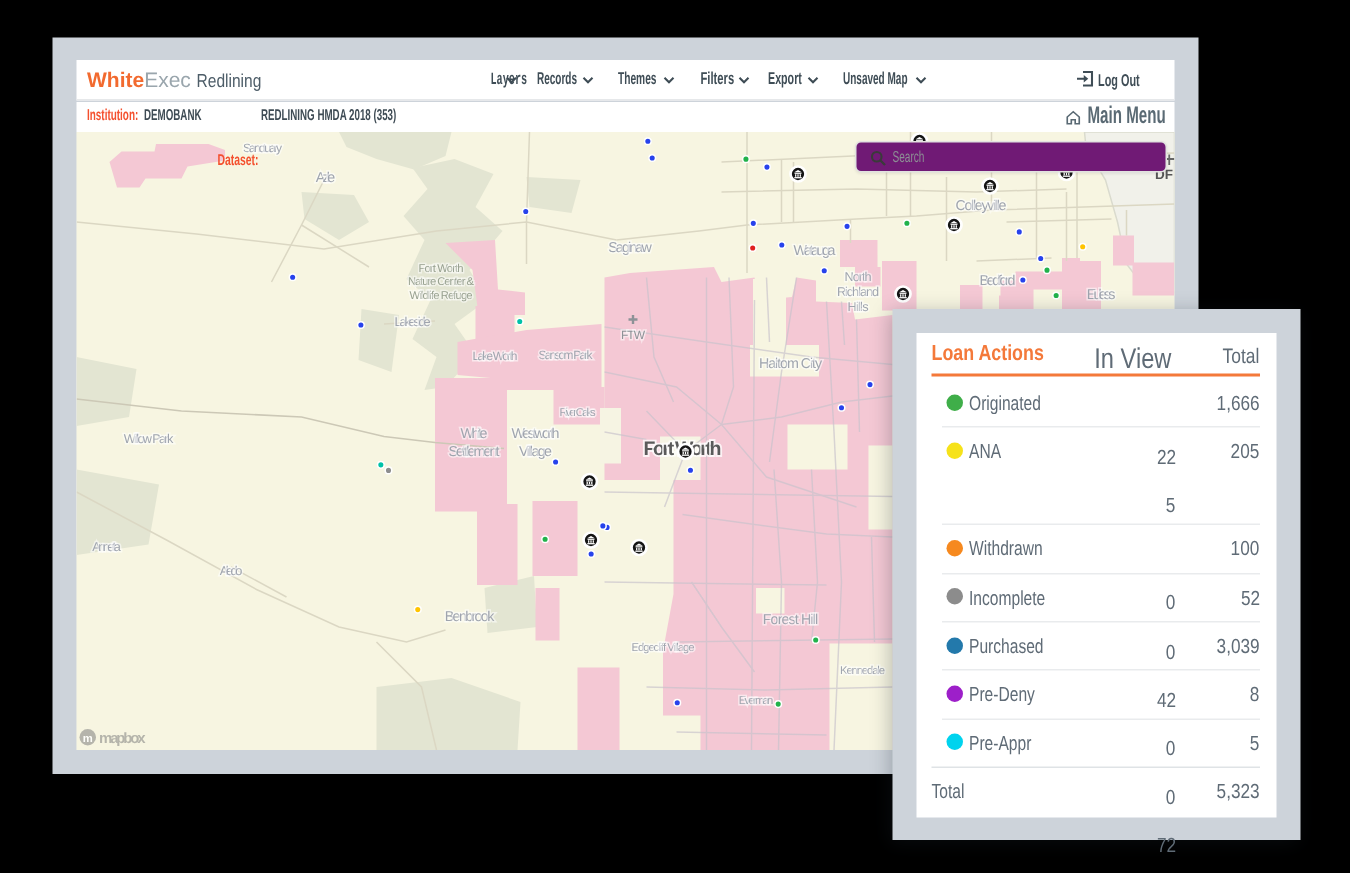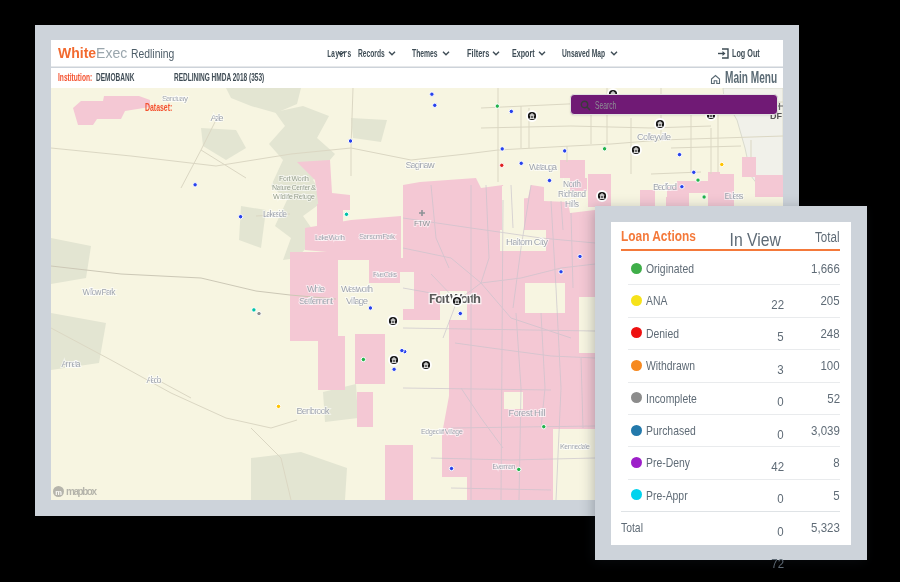--- a/index.html
+++ b/index.html
@@ -356,26 +356,20 @@
         <span class="lbl"><span class="cx">Originated</span></span>
         <span class="v1"><span class="cxr">22</span></span>
         <span class="v2"><span class="cxr">1,666</span></span>
       </div>
     <div class="trow sep" style="top:62.4px;">
         <span class="dot" style="background:#f6e21a;"></span>
         <span class="lbl"><span class="cx">ANA</span></span>
         <span class="v1"><span class="cxr">5</span></span>
         <span class="v2"><span class="cxr">205</span></span>
       </div>
-    <div class="trow sep" style="top:94.8px;">
-        <span class="dot" style="background:#ee1111;"></span>
-        <span class="lbl"><span class="cx">Denied</span></span>
-        <span class="v1"><span class="cxr">3</span></span>
-        <span class="v2"><span class="cxr">248</span></span>
-      </div>
     <div class="trow sep" style="top:127.2px;">
         <span class="dot" style="background:#f6891f;"></span>
         <span class="lbl"><span class="cx">Withdrawn</span></span>
         <span class="v1"><span class="cxr">0</span></span>
         <span class="v2"><span class="cxr">100</span></span>
       </div>
     <div class="trow sep" style="top:159.6px;padding-left:24px;">
         <span class="dot" style="background:#8c8c8c;"></span>
         <span class="lbl"><span class="cx">Incomplete</span></span>
         <span class="v1"><span class="cxr">0</span></span>

